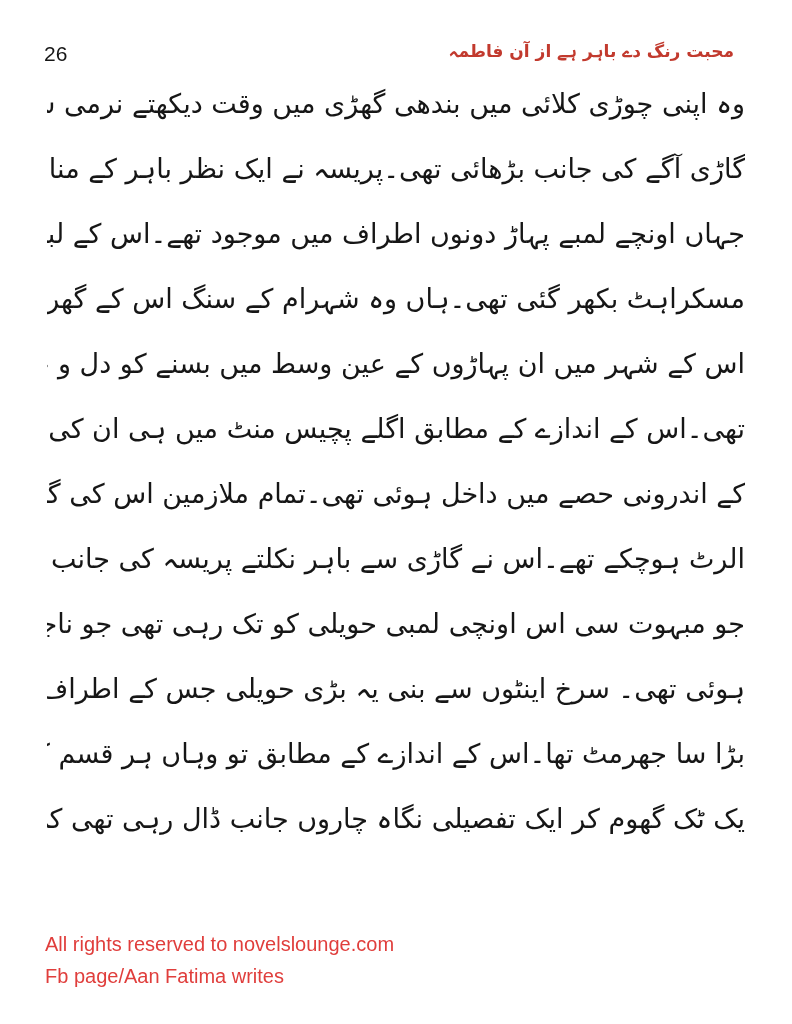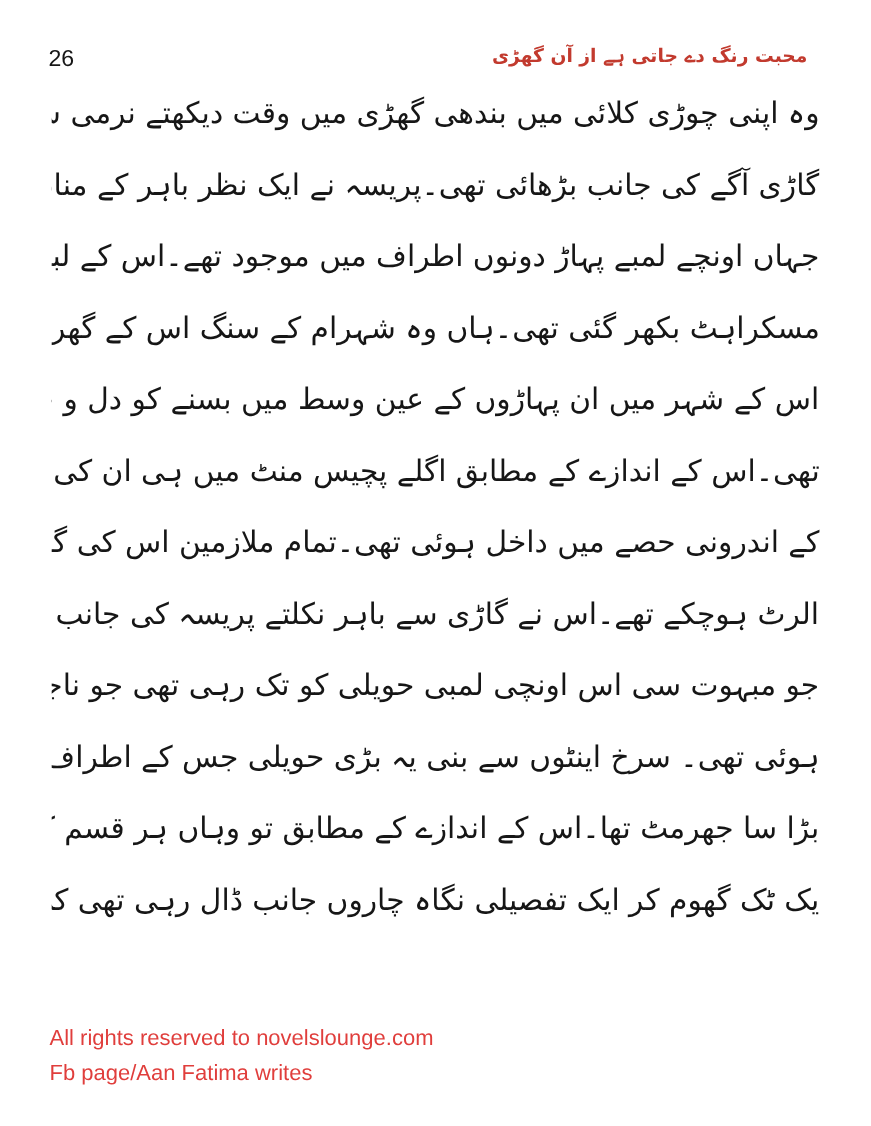--- a/index.html
+++ b/index.html
@@ -75,21 +75,21 @@
     line-height: 32px;
   }
 </style>
 </head>
 <body>
 
 <div class="page">
 
   <div class="header-row">
     <div class="page-number">26</div>
-    <div class="header-title">محبت رنگ دے جاتی ہے از آن گھڑی</div>
+    <div class="header-title">محبت رنگ دے باہر ہے از آن فاطمہ</div>
   </div>
 
   <div class="body-text">
     <div class="urdu-line">وہ اپنی چوڑی کلائی میں بندھی گھڑی میں وقت دیکھتے نرمی سے گویا ہوا ساتھ ہی</div>
     <div class="urdu-line">گاڑی آگے کی جانب بڑھائی تھی۔پریسہ نے ایک نظر باہر کے مناظر پہ ڈالی تھی</div>
     <div class="urdu-line">جہاں اونچے لمبے پہاڑ دونوں اطراف میں موجود تھے۔اس کے لبوں پہ ایک خوبصورت</div>
     <div class="urdu-line">مسکراہٹ بکھر گئی تھی۔ہاں وہ شہرام کے سنگ اس کے گھر میں اس کے دل میں</div>
     <div class="urdu-line short">اس کے شہر میں ان پہاڑوں کے عین وسط میں بسنے کو دل و جان سے تیار</div>
     <div class="urdu-line">تھی۔اس کے اندازے کے مطابق اگلے پچیس منٹ میں ہی ان کی گاڑی حویلی</div>
     <div class="urdu-line">کے اندرونی حصے میں داخل ہوئی تھی۔تمام ملازمین اس کی گاڑی دیکھ فوراً سے پہلے</div>

